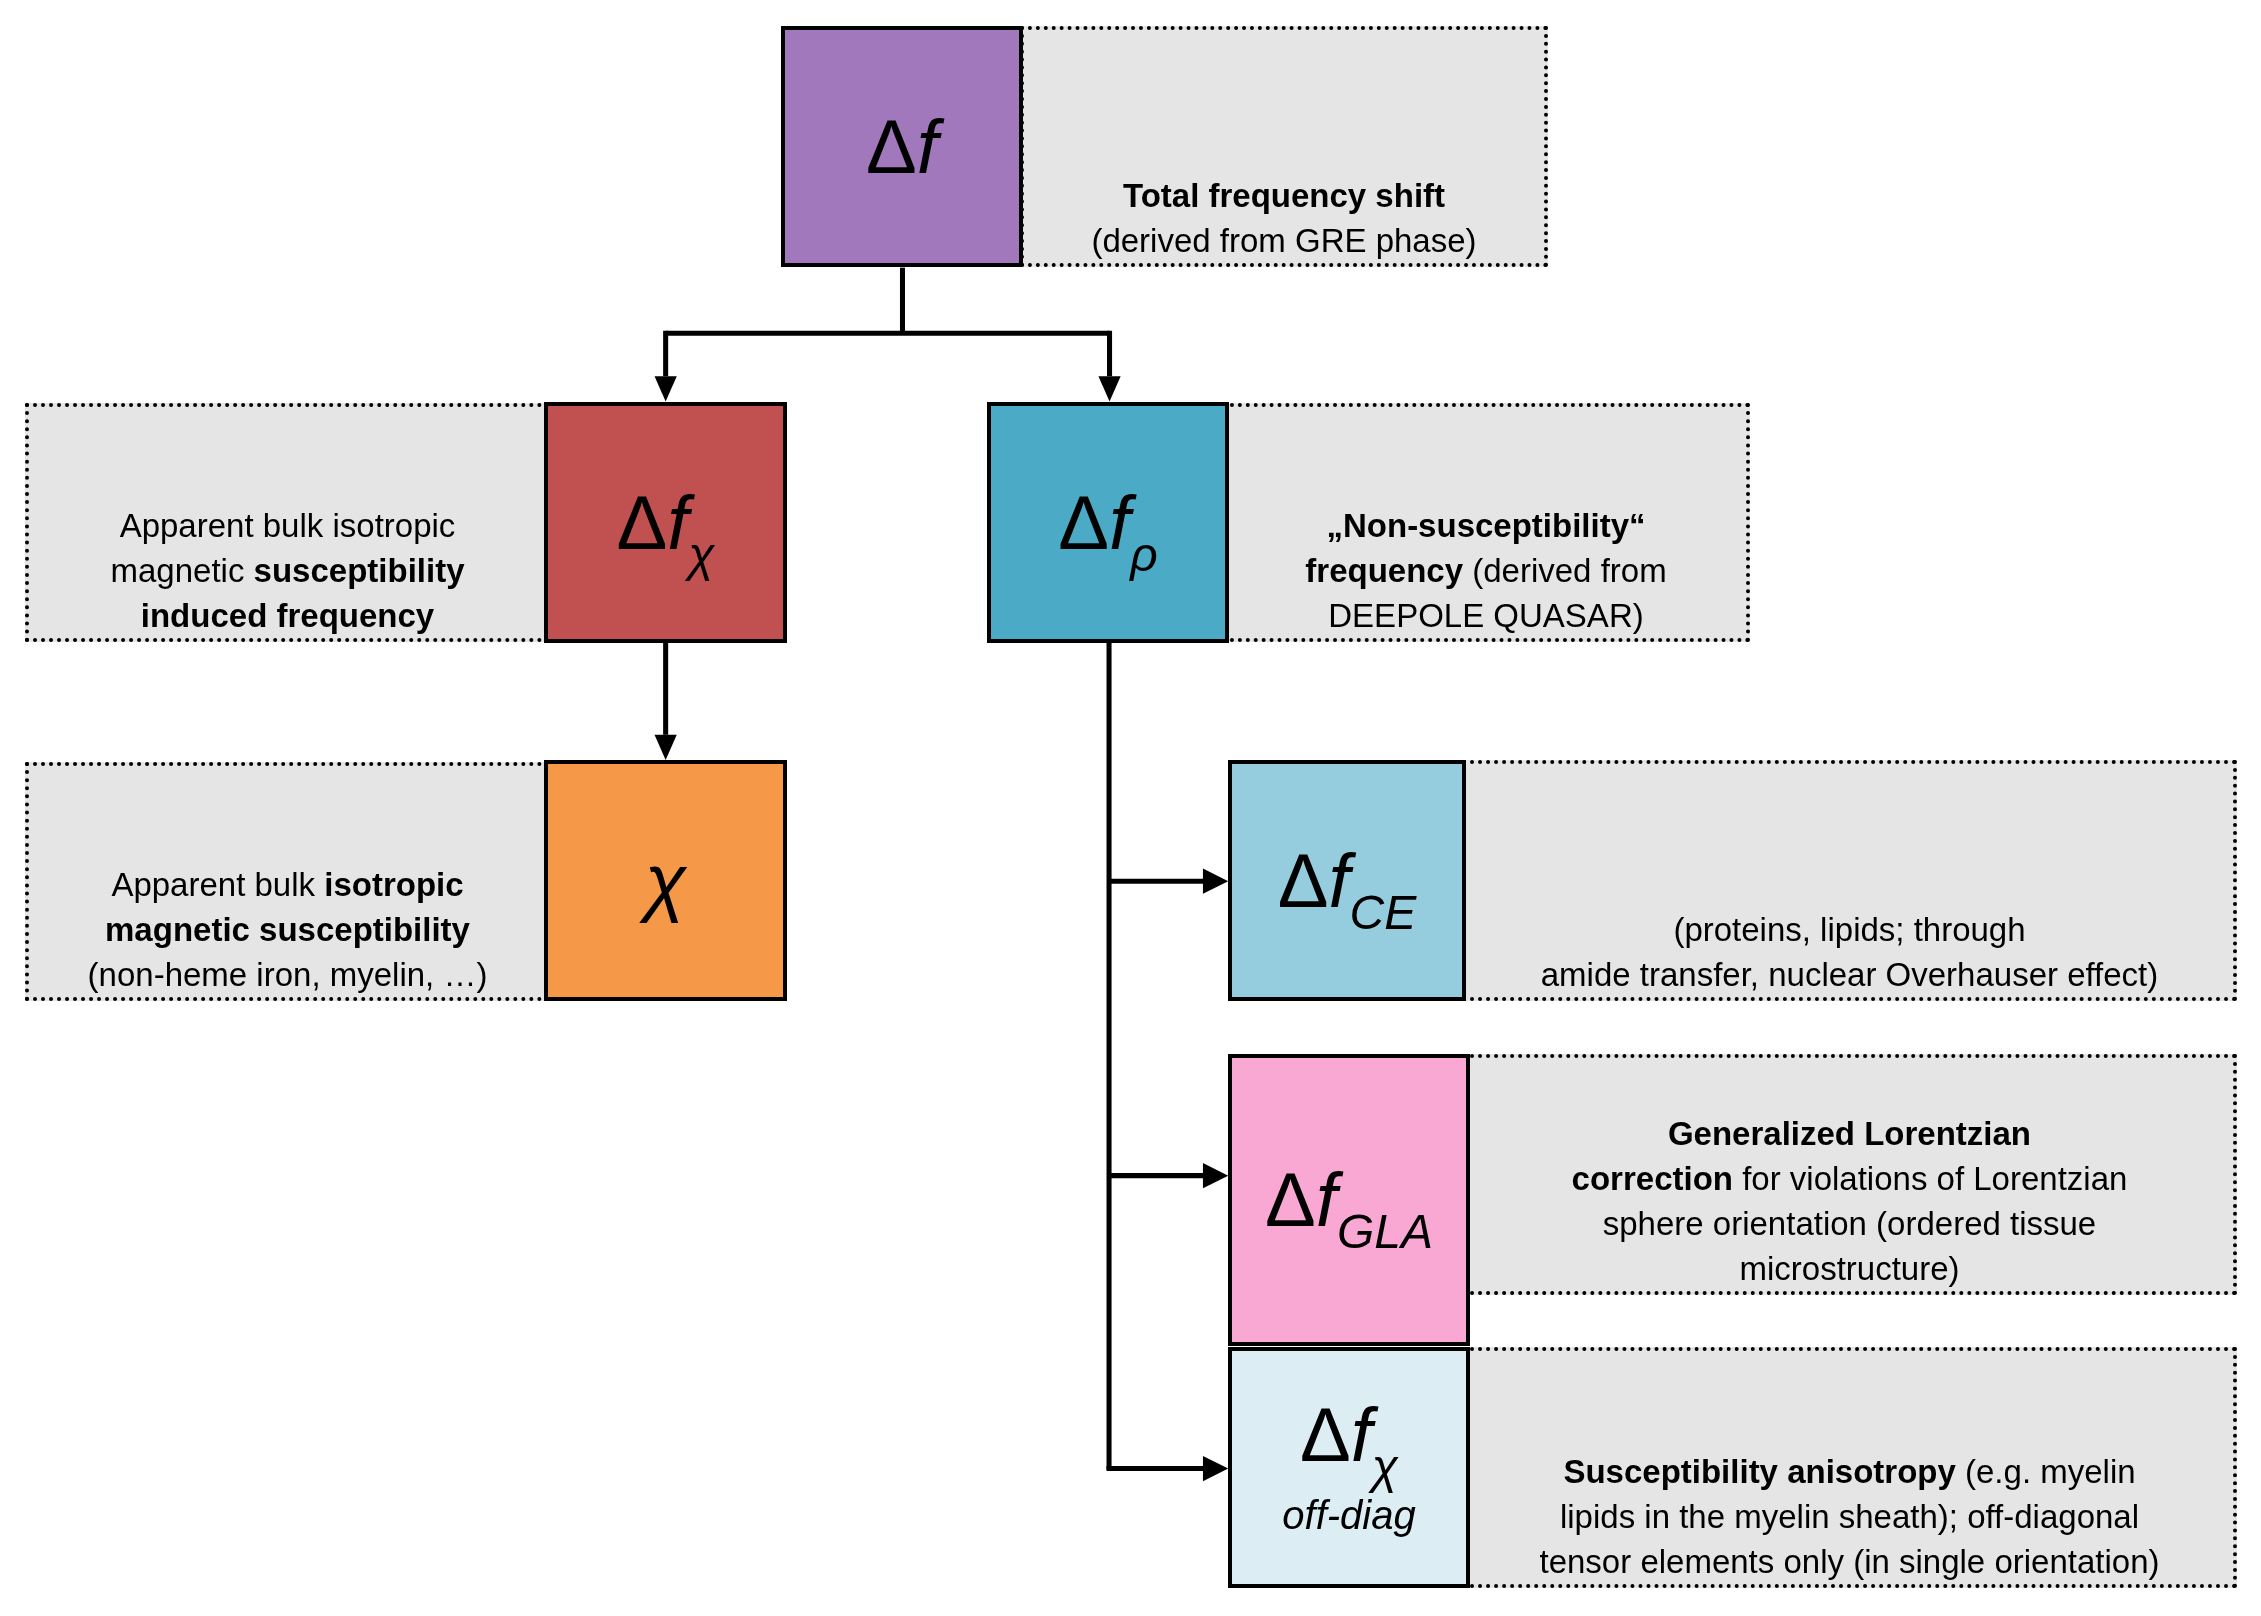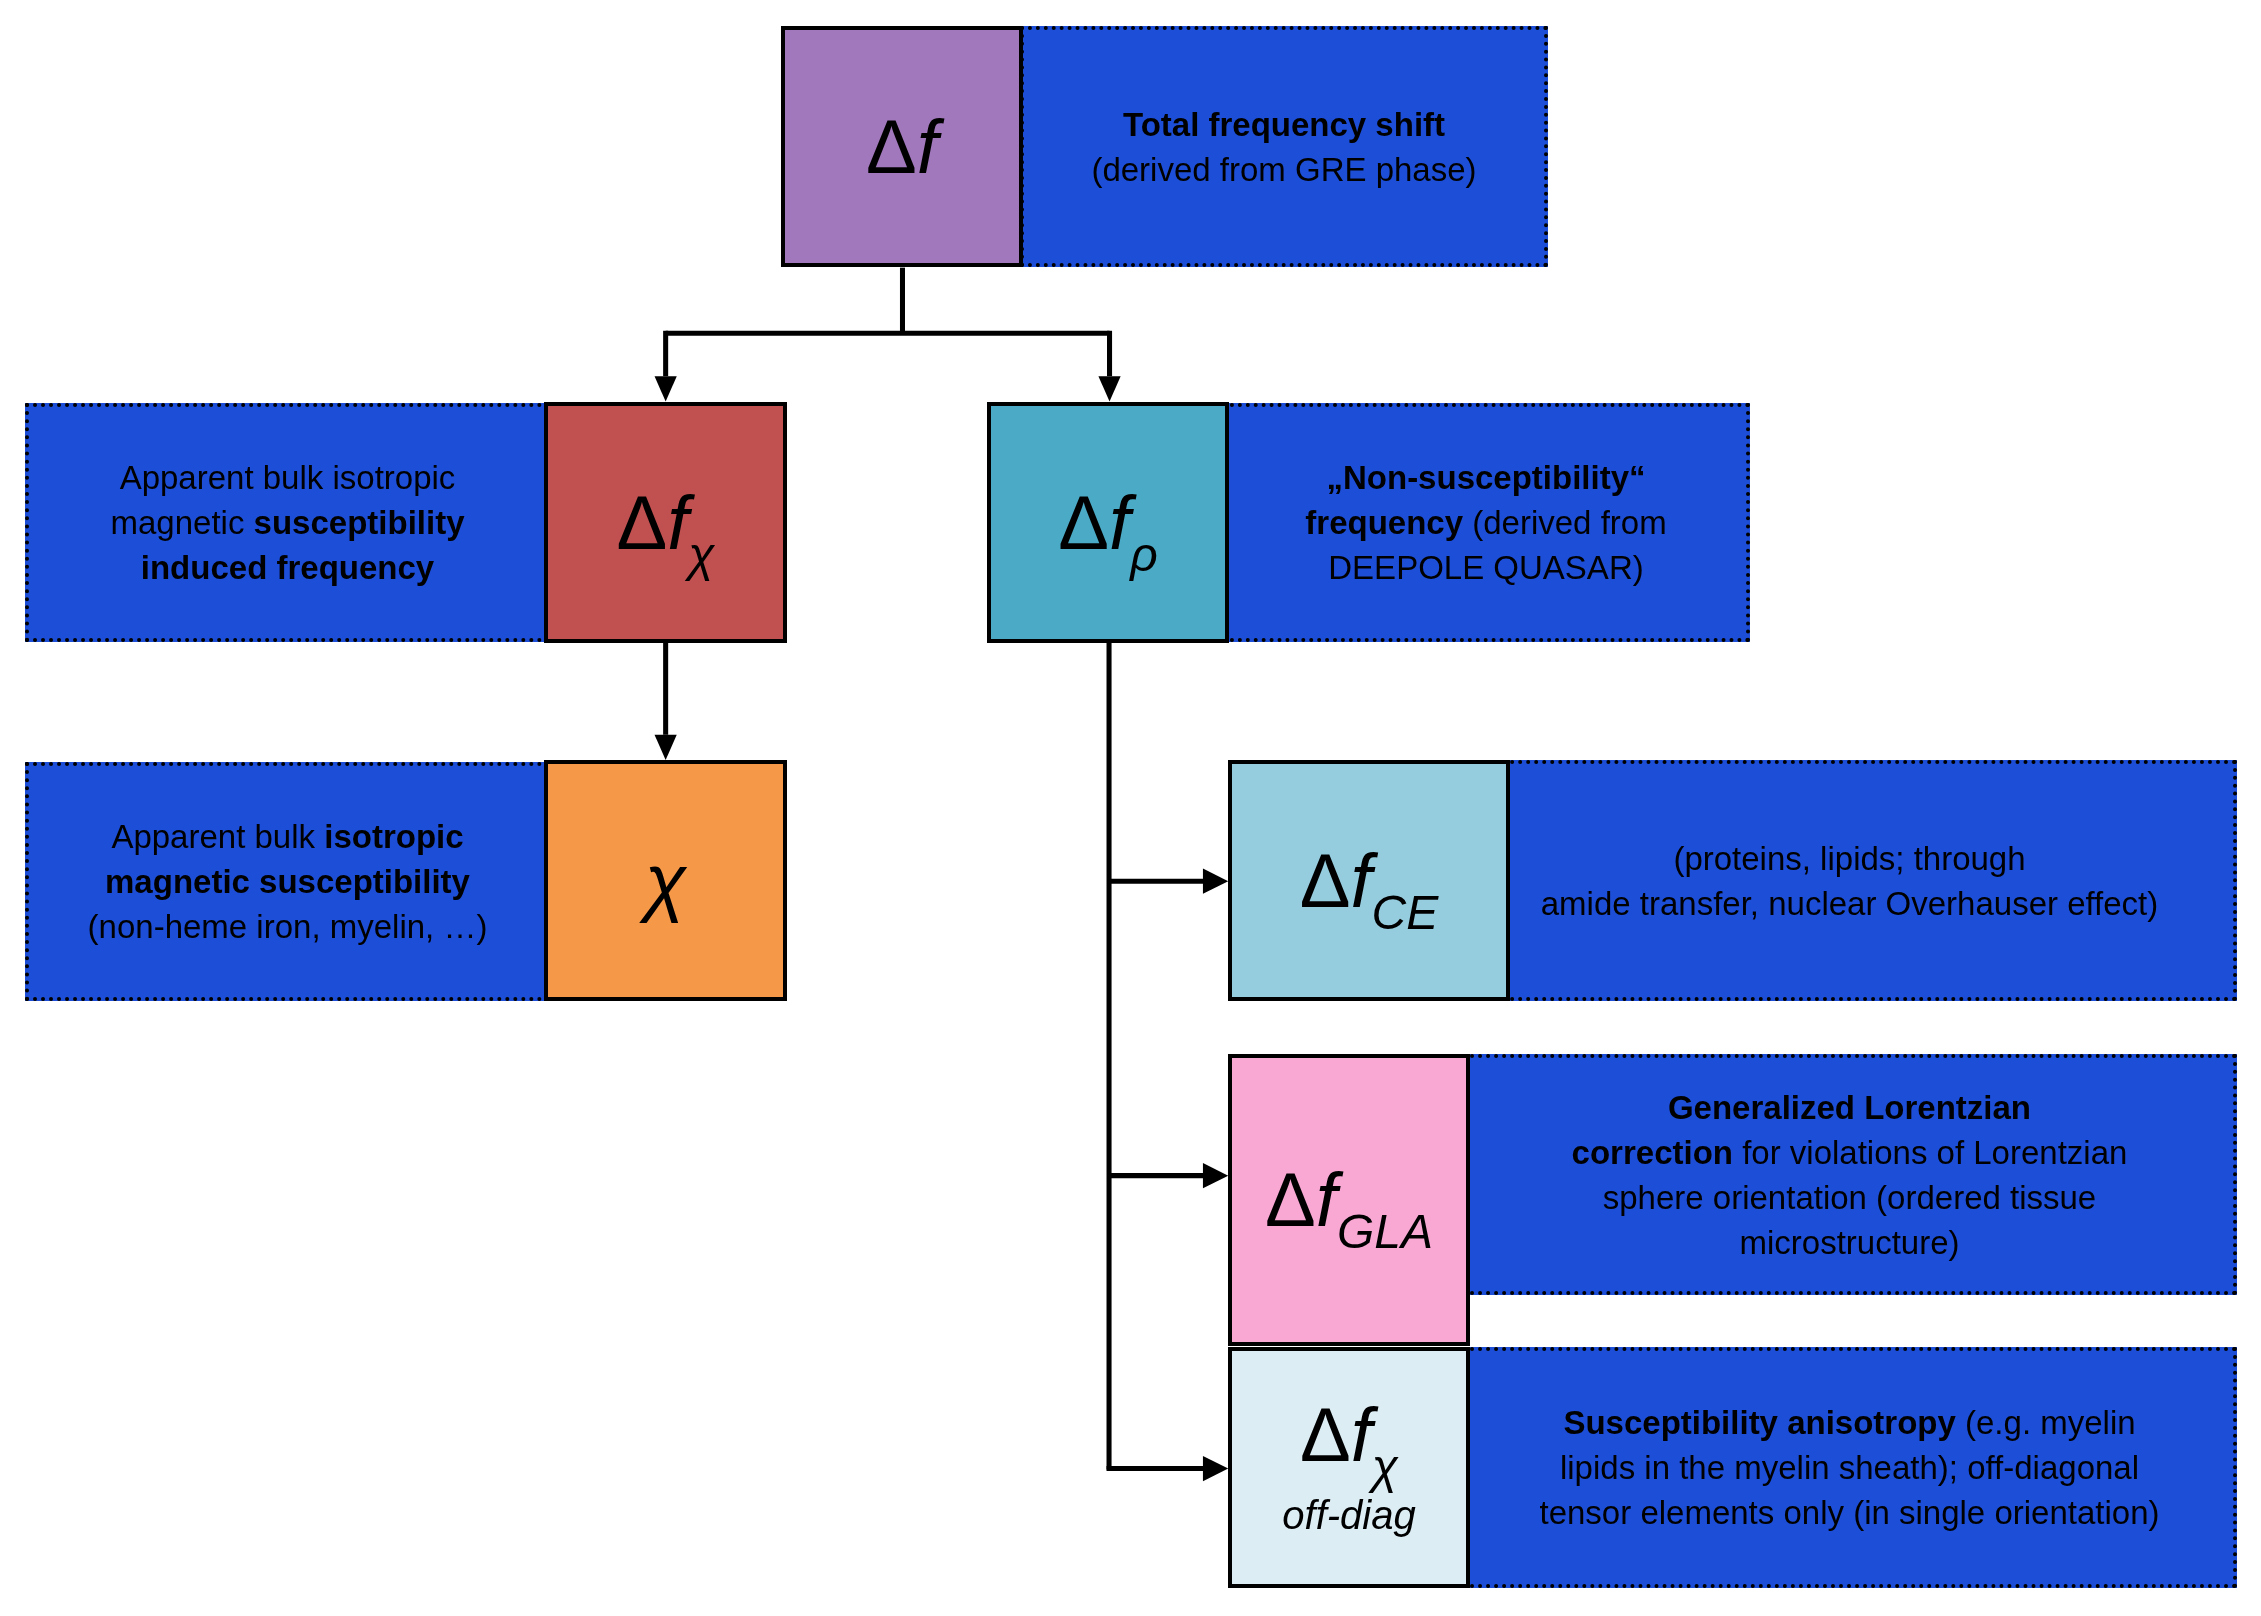--- a/index.html
+++ b/index.html
@@ -1,19 +1,19 @@
 <!DOCTYPE html>
 <html style="font-size:8px"><head>
 <meta charset="utf-8">
 <style>
   html, body { margin:0; padding:0; background:#ffffff; }
   body { width:2261px; height:1616px; position:relative; overflow:hidden;
          font-family:"Liberation Sans", "DejaVu Sans", sans-serif; color:#000; }
-  .desc { position:absolute; background:#1d4ed8; border:4px dotted #000; box-sizing:border-box;
-          display:flex; align-items:center; justify-content:center; text-align:center;
+  .desc { position:absolute; background:#e5e5e5; border:4px dotted #000; box-sizing:border-box;
+          display:flex; align-items:flex-end; justify-content:center; text-align:center;
           font-size:33px; line-height:45px; padding:0 20px; }
   .desc span.line { display:block; white-space:nowrap; }
   .sym { position:absolute; border:4px solid #000000; box-sizing:border-box;
          display:flex; flex-direction:column; align-items:center; justify-content:center; }
   .sym .main { font-size:76px; line-height:1; white-space:nowrap; }
   .sym .main i { font-style:italic; }
   .sym .main sub { font-size:48px; font-style:italic; vertical-align:-0.45em; line-height:0; }
   .sym .extra { font-size:40px; font-style:italic; margin-top:20px; }
   b { font-weight:bold; }
   svg.conn { position:absolute; left:0; top:0; }
@@ -89,21 +89,21 @@
 <div class="sym" style="left: 544px; top: 760px; width: 243px; height: 241px; background: rgb(245, 152, 72);">
   <div class="main"><i>χ</i></div>
 </div>
 
 <div class="desc" style="left:1462px; top:760px; width:775px; height:241px;">
   <div>
       <span class="line"><span>(proteins, lipids; through</span></span>
       <span class="line"><span>amide transfer, nuclear Overhauser effect)</span></span>
     </div>
 </div>
-<div class="sym" style="left: 1228px; top: 760px; width: 282px; height: 241px; background: rgb(149, 204, 222);">
+<div class="sym" style="left: 1228px; top: 760px; width: 238px; height: 241px; background: rgb(149, 204, 222);">
   <div class="main"><span>Δ</span><i>f</i><sub>CE</sub></div>
 </div>
 
 <div class="desc" style="left:1462px; top:1054px; width:775px; height:241px;">
   <div>
       <span class="line"><b>Generalized Lorentzian</b></span>
       <span class="line"><b>correction</b><span> for violations of Lorentzian</span></span>
       <span class="line"><span>sphere orientation (ordered tissue</span></span>
       <span class="line"><span>microstructure)</span></span>
     </div>

